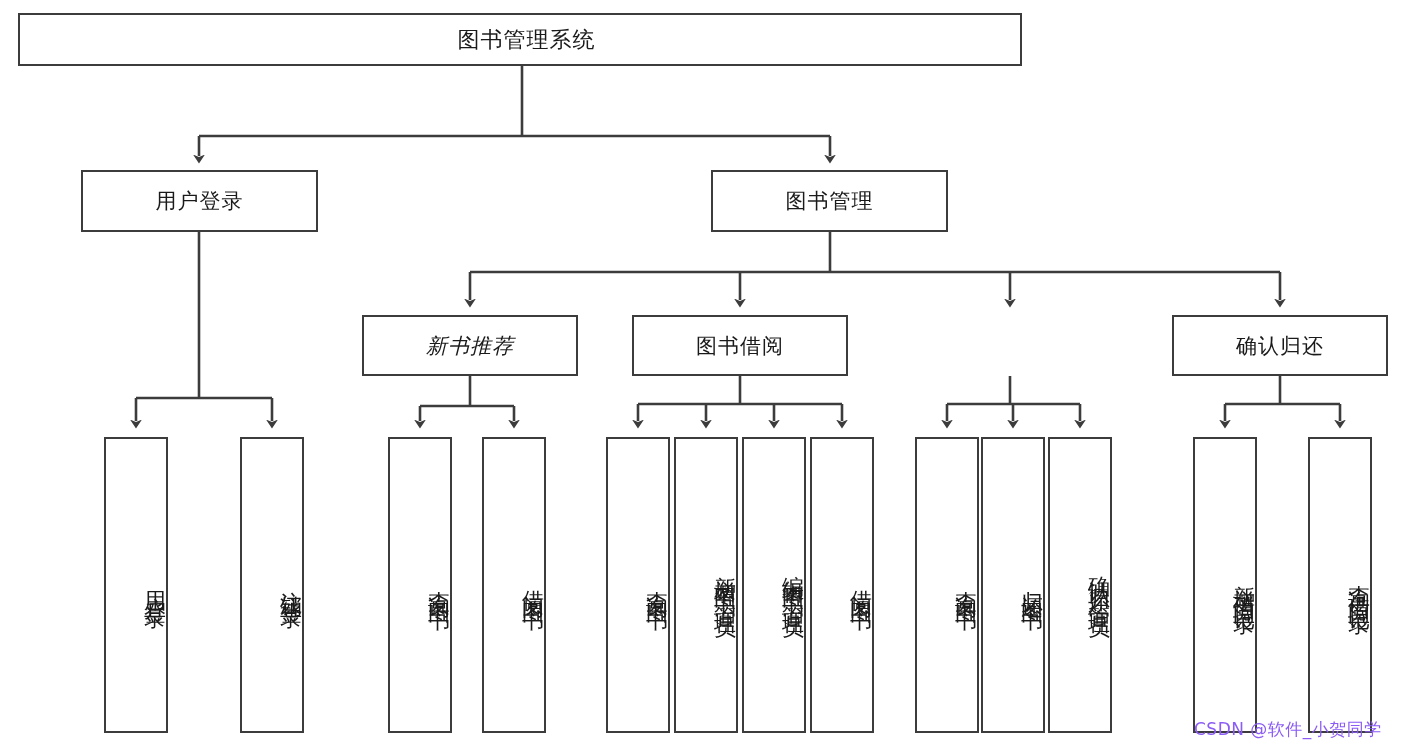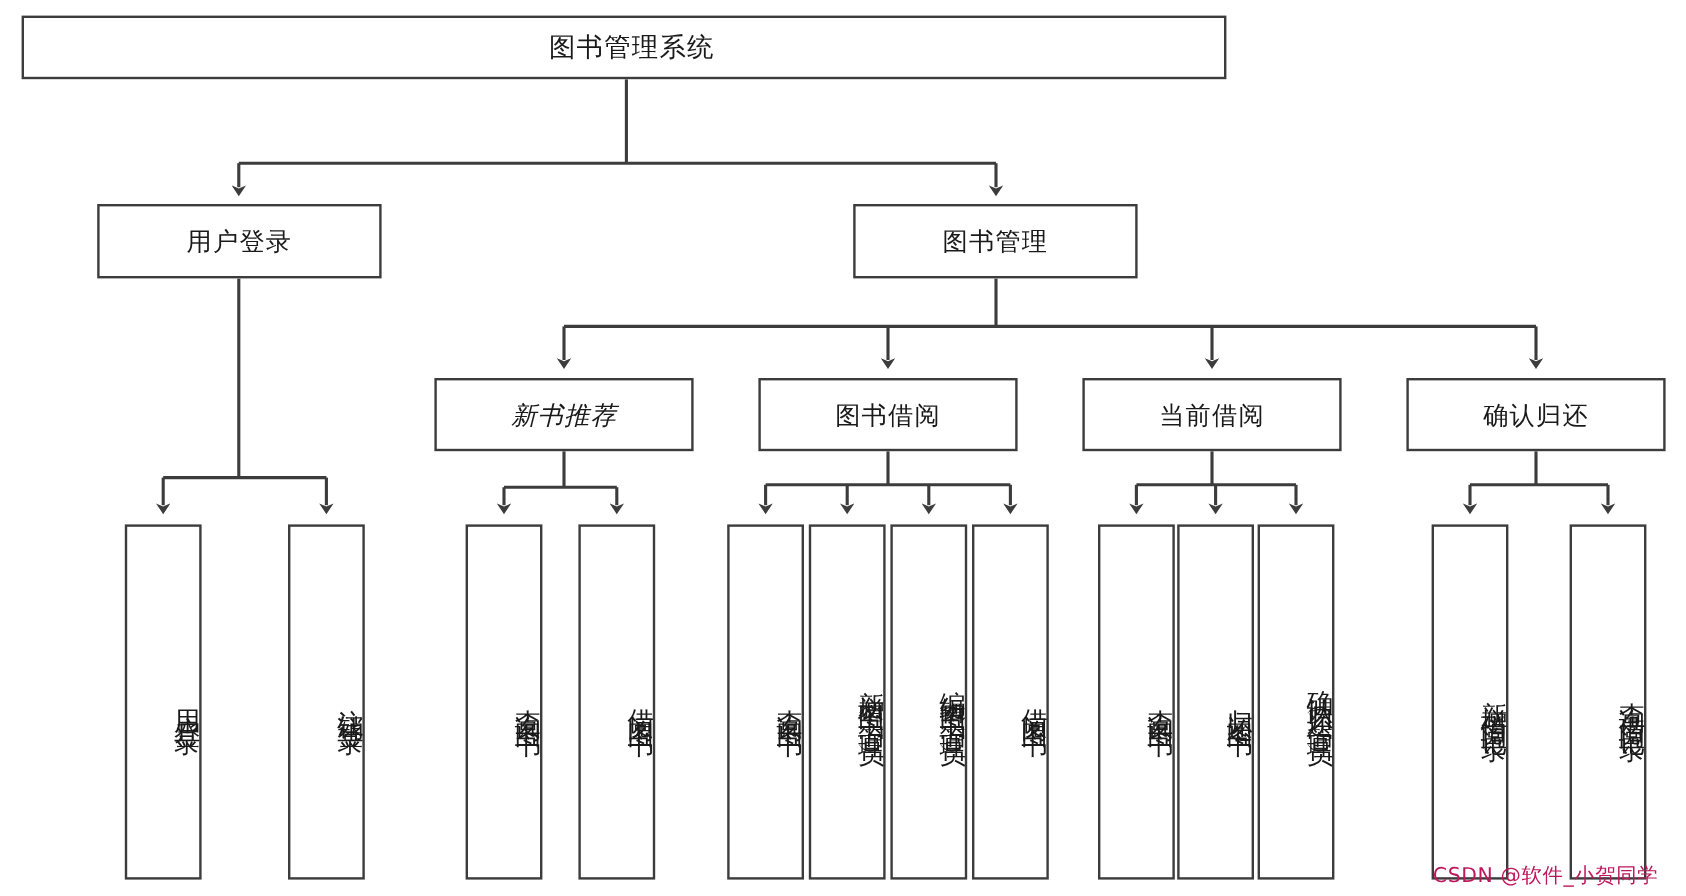--- a/index.html
+++ b/index.html
@@ -10,21 +10,21 @@
 
   .node{position:absolute;box-sizing:border-box;background:#ffffff;
         border:2px solid #3c3c3c;display:flex;align-items:center;
         justify-content:center;color:#1a1a1a;}
   .node.h{font-size:21px;letter-spacing:1px;}
   .node.root{font-size:22px;letter-spacing:1px;}
   .node.v{writing-mode:vertical-rl;text-orientation:upright;
           font-size:22px;letter-spacing:6px;line-height:1;padding:10px 0;
           align-items:flex-start;justify-content:center;}
   .node.v span{display:block;}
-  .watermark{position:absolute;font-size:17px;color:#be185d;
+  .watermark{position:absolute;font-size:17px;color:#8b5cf6;
              letter-spacing:.5px;white-space:nowrap;text-align:center;}
 </style>
 </head>
 <body>
 
 <div id="canvas">
 
   <svg id="wires" viewBox="0 0 1405 747" xmlns="http://www.w3.org/2000/svg">
     <defs>
       <marker id="arr" markerWidth="10" markerHeight="12" refX="1.5" refY="6" orient="auto" markerUnits="userSpaceOnUse">
@@ -85,23 +85,20 @@
   <div class="node h" style="left:711px;top:170px;width:237px;height:62px;">
     <span>图书管理</span>
   </div>
 
   <div class="node h" style="left:362px;top:315px;width:216px;height:61px;font-style:italic;">
     <span>新书推荐</span>
   </div>
   <div class="node h" style="left:632px;top:315px;width:216px;height:61px;">
     <span>图书借阅</span>
   </div>
-  <div class="node h" style="left:902px;top:315px;width:216px;height:61px;">
-    <span>当前借阅</span>
-  </div>
   <div class="node h" style="left:1172px;top:315px;width:216px;height:61px;">
     <span>确认归还</span>
   </div>
 
   <div class="node v" style="left:104px;top:437px;width:64px;height:296px;">
     <span>用户登录</span>
   </div>
   <div class="node v" style="left:240px;top:437px;width:64px;height:296px;">
     <span>注销登录</span>
   </div>

